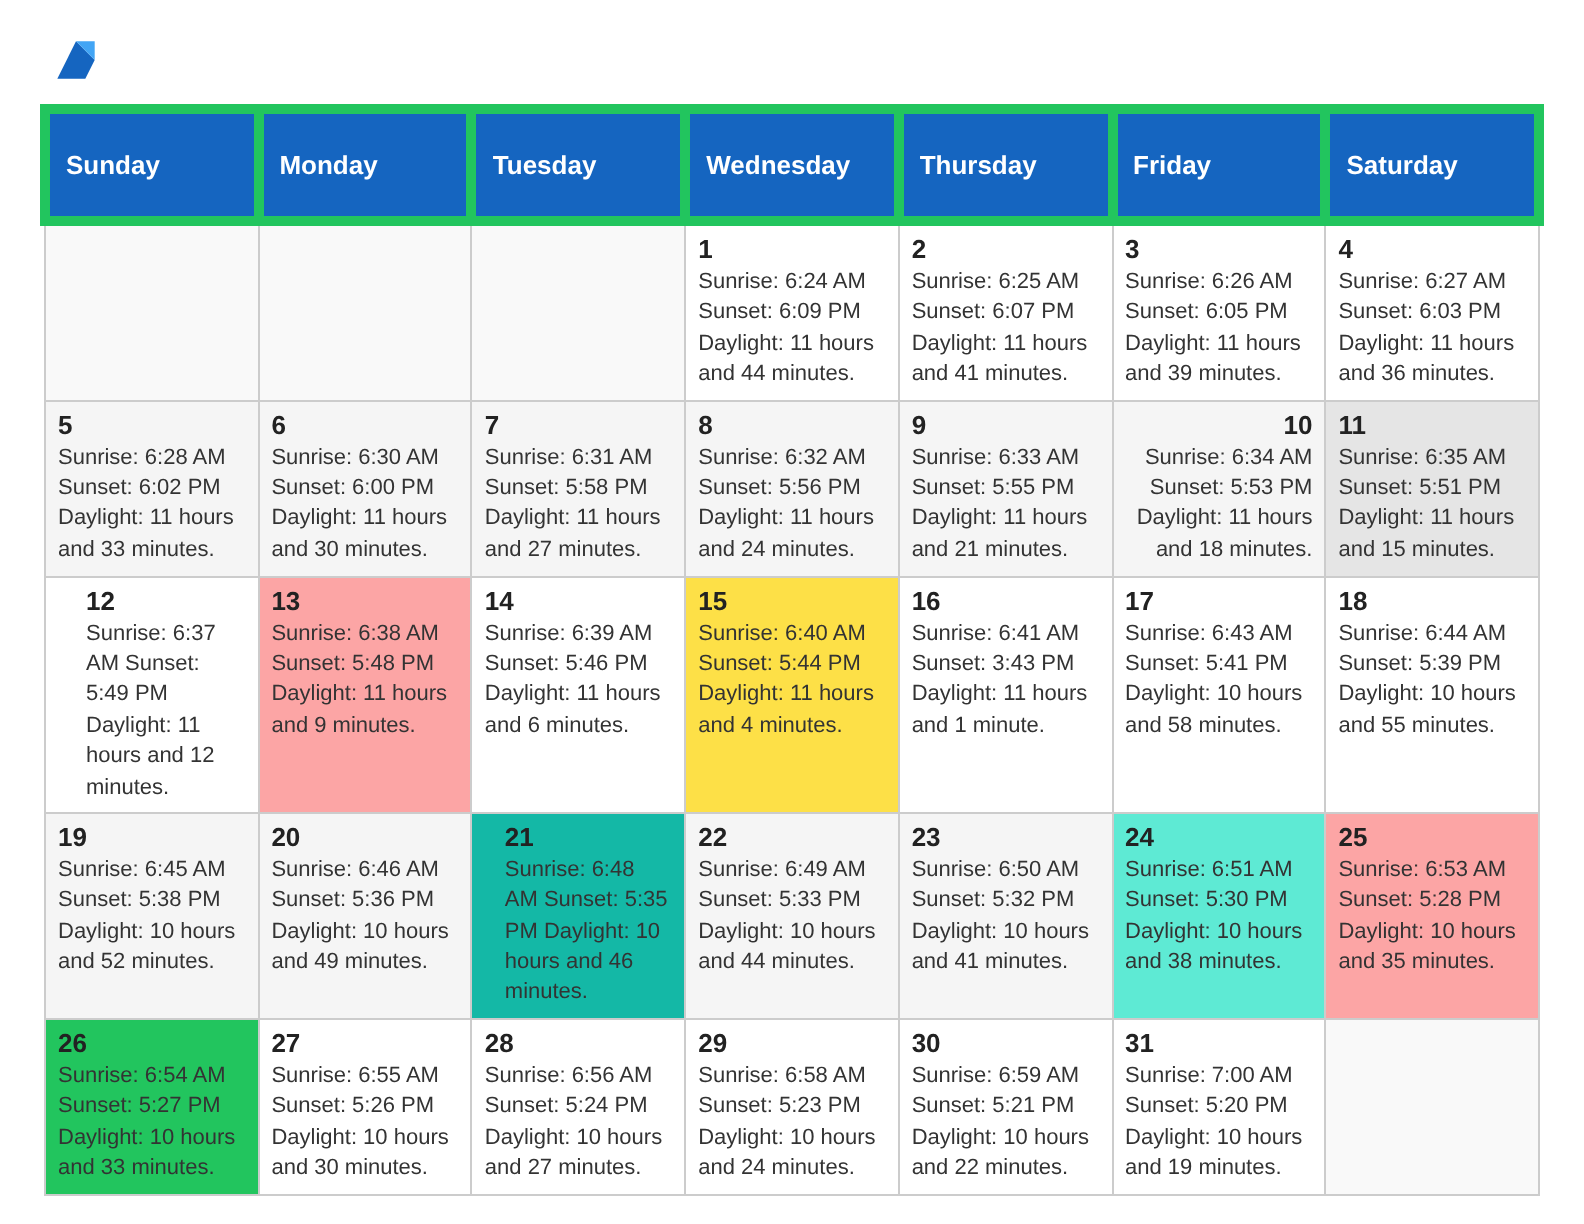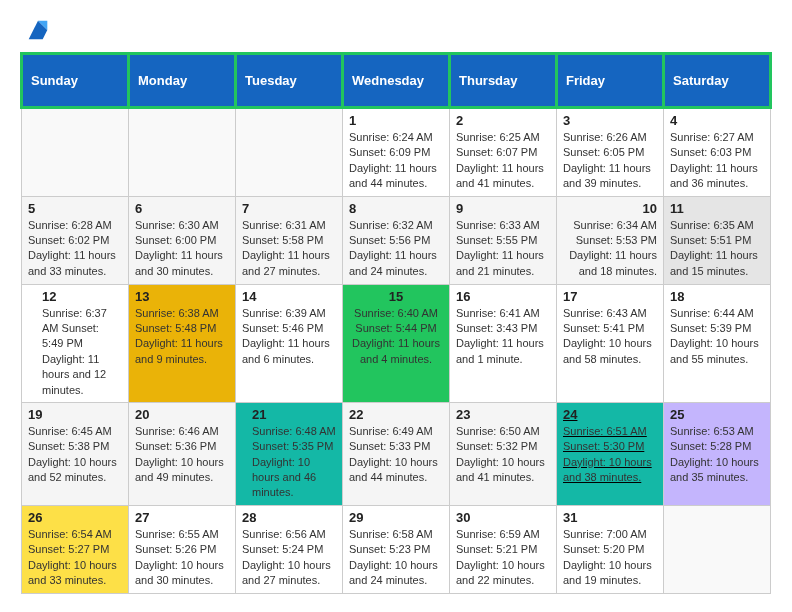--- a/index.html
+++ b/index.html
@@ -63,21 +63,21 @@
       border-collapse: collapse;
       border: 1px solid #ccc;
     }
     .calendar th {
       background-color: #1565c0;
       color: #fff;
       font-size: 13px;
       font-weight: bold;
       text-align: left;
       padding: 18px 8px;
-      border: 3px solid #22c55e;
+      border: 5px solid #22c55e;
     }
     .calendar td {
       vertical-align: top;
       border: 1px solid #ccc;
       padding: 4px 6px;
       width: calc(100% / 7);
       min-height: 80px;
       background: #fff;
     }
     .calendar tr:nth-child(even) td {
@@ -223,35 +223,35 @@
           </td>
         </tr>
         <tr class="week-row">
           <td style="background: rgb(255, 255, 255); padding-left: 20px;">
             <div class="day-number">12</div>
             <div class="day-info">Sunrise: 6:37 AM
 Sunset: 5:49 PM
 Daylight: 11 hours
 and 12 minutes.</div>
           </td>
-          <td style="background: #eab308;">
+          <td style="background: #fca5a5;">
             <div class="day-number">13</div>
             <div class="day-info">Sunrise: 6:38 AM
 Sunset: 5:48 PM
 Daylight: 11 hours
 and 9 minutes.</div>
           </td>
           <td style="background: rgb(255, 255, 255);">
             <div class="day-number">14</div>
             <div class="day-info">Sunrise: 6:39 AM
 Sunset: 5:46 PM
 Daylight: 11 hours
 and 6 minutes.</div>
           </td>
-          <td style="background: #22c55e; text-align: center;">
+          <td style="background: #fde047;">
             <div class="day-number">15</div>
             <div class="day-info">Sunrise: 6:40 AM
 Sunset: 5:44 PM
 Daylight: 11 hours
 and 4 minutes.</div>
           </td>
           <td style="background: rgb(255, 255, 255);">
             <div class="day-number">16</div>
             <div class="day-info">Sunrise: 6:41 AM
 Sunset: 3:43 PM
@@ -302,37 +302,37 @@
 Daylight: 10 hours
 and 44 minutes.</div>
           </td>
           <td style="background: rgb(245, 245, 245); margin-left: 48px;">
             <div class="day-number">23</div>
             <div class="day-info">Sunrise: 6:50 AM
 Sunset: 5:32 PM
 Daylight: 10 hours
 and 41 minutes.</div>
           </td>
-          <td style="background: #14b8a6; text-decoration: underline;">
+          <td style="background: #5eead4;">
             <div class="day-number">24</div>
             <div class="day-info">Sunrise: 6:51 AM
 Sunset: 5:30 PM
 Daylight: 10 hours
 and 38 minutes.</div>
           </td>
-          <td style="background: #c4b5fd;">
+          <td style="background: #fca5a5;">
             <div class="day-number">25</div>
             <div class="day-info">Sunrise: 6:53 AM
 Sunset: 5:28 PM
 Daylight: 10 hours
 and 35 minutes.</div>
           </td>
         </tr>
         <tr class="week-row">
-          <td style="background: #fde047;">
+          <td style="background: #22c55e;">
             <div class="day-number">26</div>
             <div class="day-info">Sunrise: 6:54 AM
 Sunset: 5:27 PM
 Daylight: 10 hours
 and 33 minutes.</div>
           </td>
           <td style="background: rgb(255, 255, 255);">
             <div class="day-number">27</div>
             <div class="day-info">Sunrise: 6:55 AM
 Sunset: 5:26 PM

